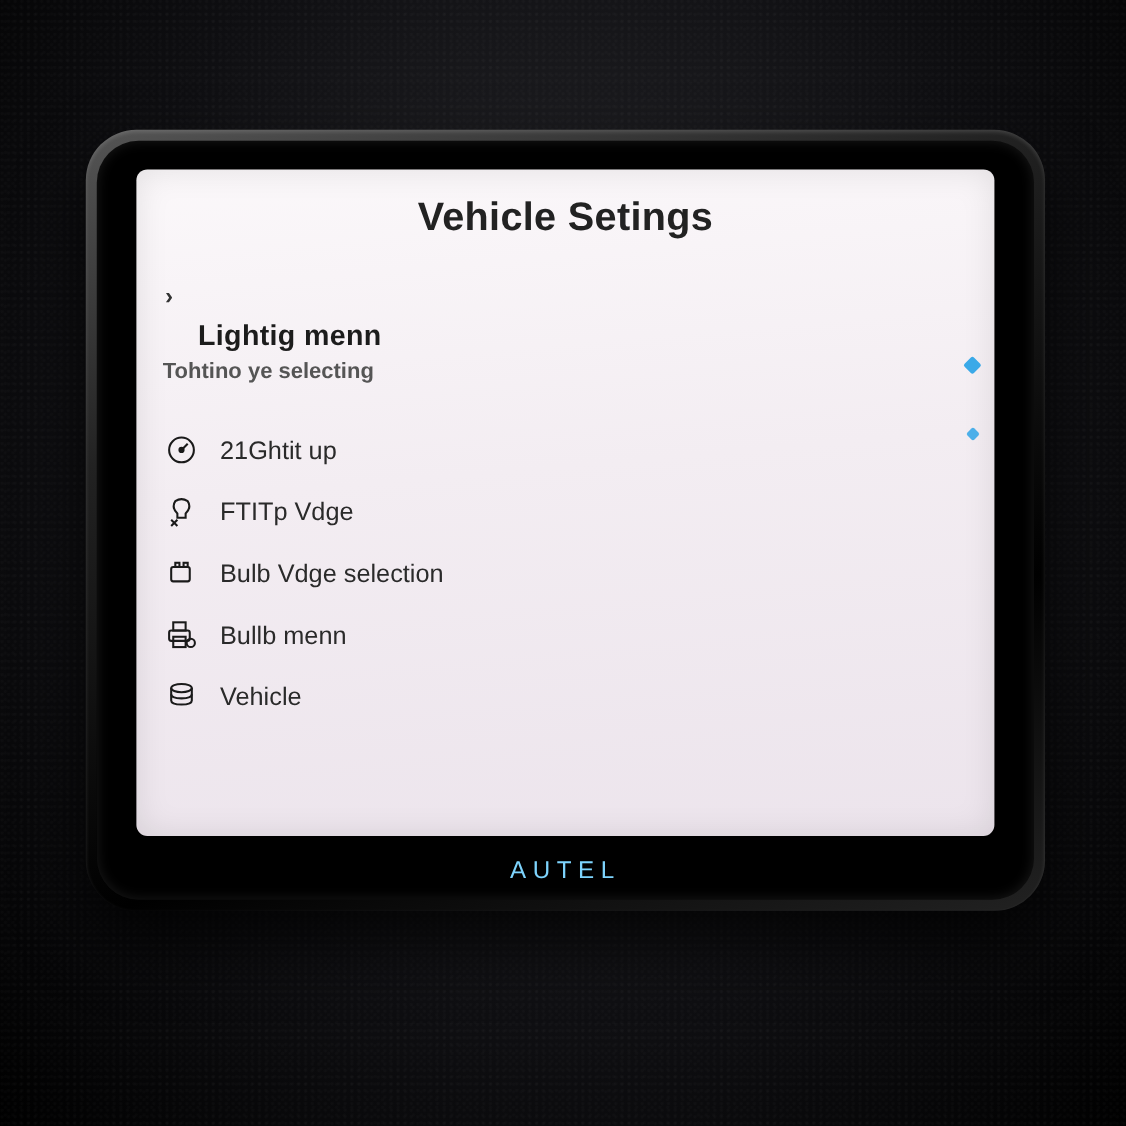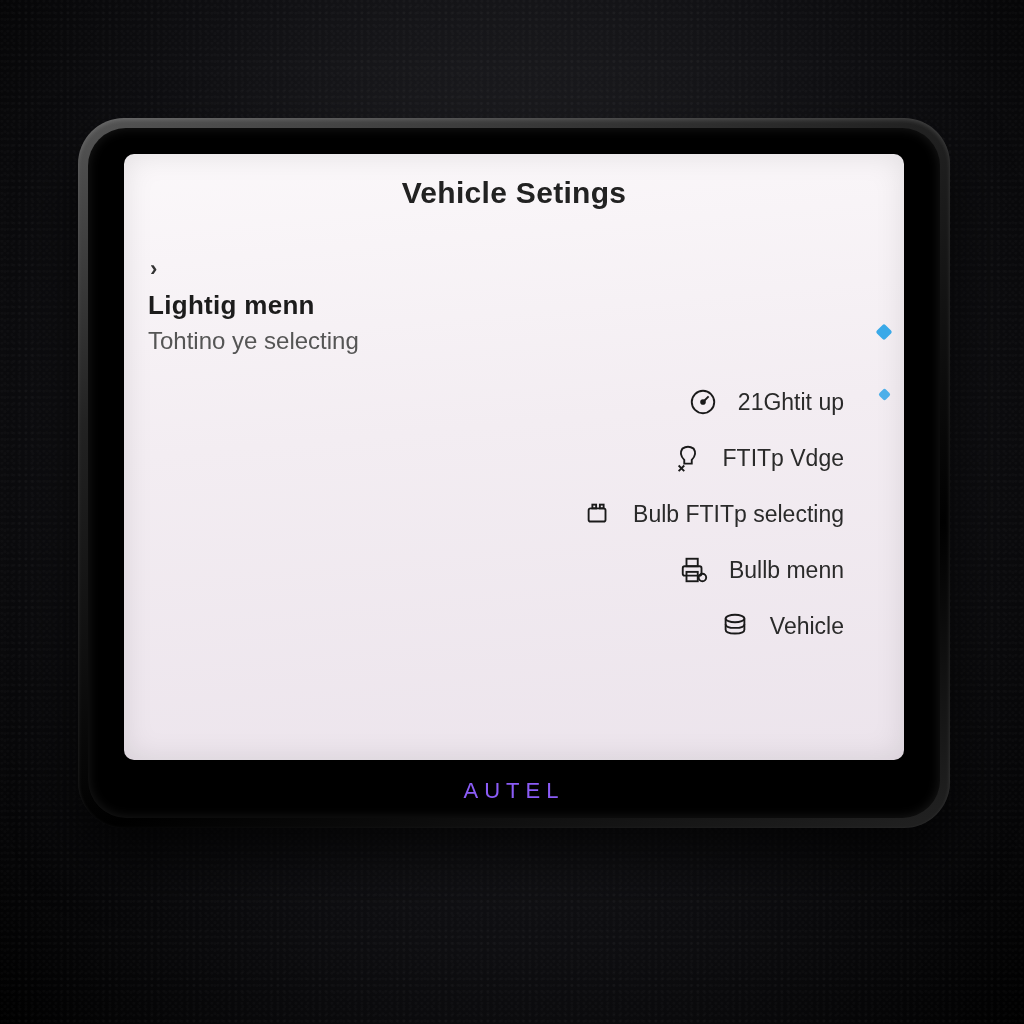--- a/index.html
+++ b/index.html
@@ -41,21 +41,21 @@
     position: relative;
     overflow: hidden;
     box-shadow: inset 0 0 30px rgba(0,0,0,0.1);
     color: #2a2a2a;
   }
 
   .title {
     position: absolute;
     top: 22px; left: 0; right: 0;
     text-align: center;
-    font-size: 30px;
+    font-size: 36px;
     font-weight: 600;
     letter-spacing: 0.3px;
     color: #222;
   }
 
   .back {
     position: absolute;
     left: 26px; top: 102px;
     font-size: 22px; font-weight: 700;
     color: #333;
@@ -65,34 +65,34 @@
   .section {
     position: absolute;
     left: 24px; top: 136px;
     right: 60px;
   }
   .section-header {
     font-size: 26px;
     font-weight: 600;
     color: #1c1c1c;
     letter-spacing: 0.3px;
+    margin-left: 32px;
   }
   .section-sub {
-    font-size: 24px;
+    font-size: 20px;
     color: #555;
     margin-top: 6px;
-    font-weight: 400;
+    font-weight: 700;
   }
 
   .menu {
-    margin-top: 28px;
+    margin-top: 40px;
     display: flex;
     flex-direction: column;
     gap: 18px;
-    align-items: flex-end;
   }
   .menu-item {
     display: flex;
     align-items: center;
     gap: 18px;
     font-size: 23px;
     color: #2a2a2a;
     cursor: pointer;
     padding: 2px 0;
   }
@@ -115,21 +115,21 @@
     background: #3aa9e8;
     transform: rotate(45deg);
     border-radius: 2px;
   }
   .diamond.small { width: 9px; height: 9px; opacity: 0.9; }
 
   .brand {
     position: absolute;
     left: 0; right: 0; bottom: 14px;
     text-align: center;
-    color: #8b5cf6;
+    color: #7dd3fc;
     font-size: 22px;
     letter-spacing: 6px;
     font-weight: 500;
     font-family: "Arial Narrow", Arial, sans-serif;
   }
 </style>
 </head>
 <body>
 
 <div class="dash"></div>
@@ -173,21 +173,21 @@
           </div>
 
           <div class="menu-item">
             <span class="icon">
               <svg viewBox="0 0 32 32">
                   <rect x="6" y="10" width="18" height="14" rx="2"></rect>
                   <rect x="10" y="6" width="4" height="4"></rect>
                   <rect x="18" y="6" width="4" height="4"></rect>
                 </svg>
             </span>
-            <span class="label">Bulb FTITp selecting</span>
+            <span class="label">Bulb Vdge selection</span>
           </div>
 
           <div class="menu-item">
             <span class="icon">
               <svg viewBox="0 0 32 32">
                   <rect x="8" y="4" width="12" height="8"></rect>
                   <rect x="4" y="12" width="20" height="10" rx="2"></rect>
                   <rect x="8" y="18" width="12" height="10"></rect>
                   <circle cx="25" cy="24" r="4"></circle>
                 </svg>

